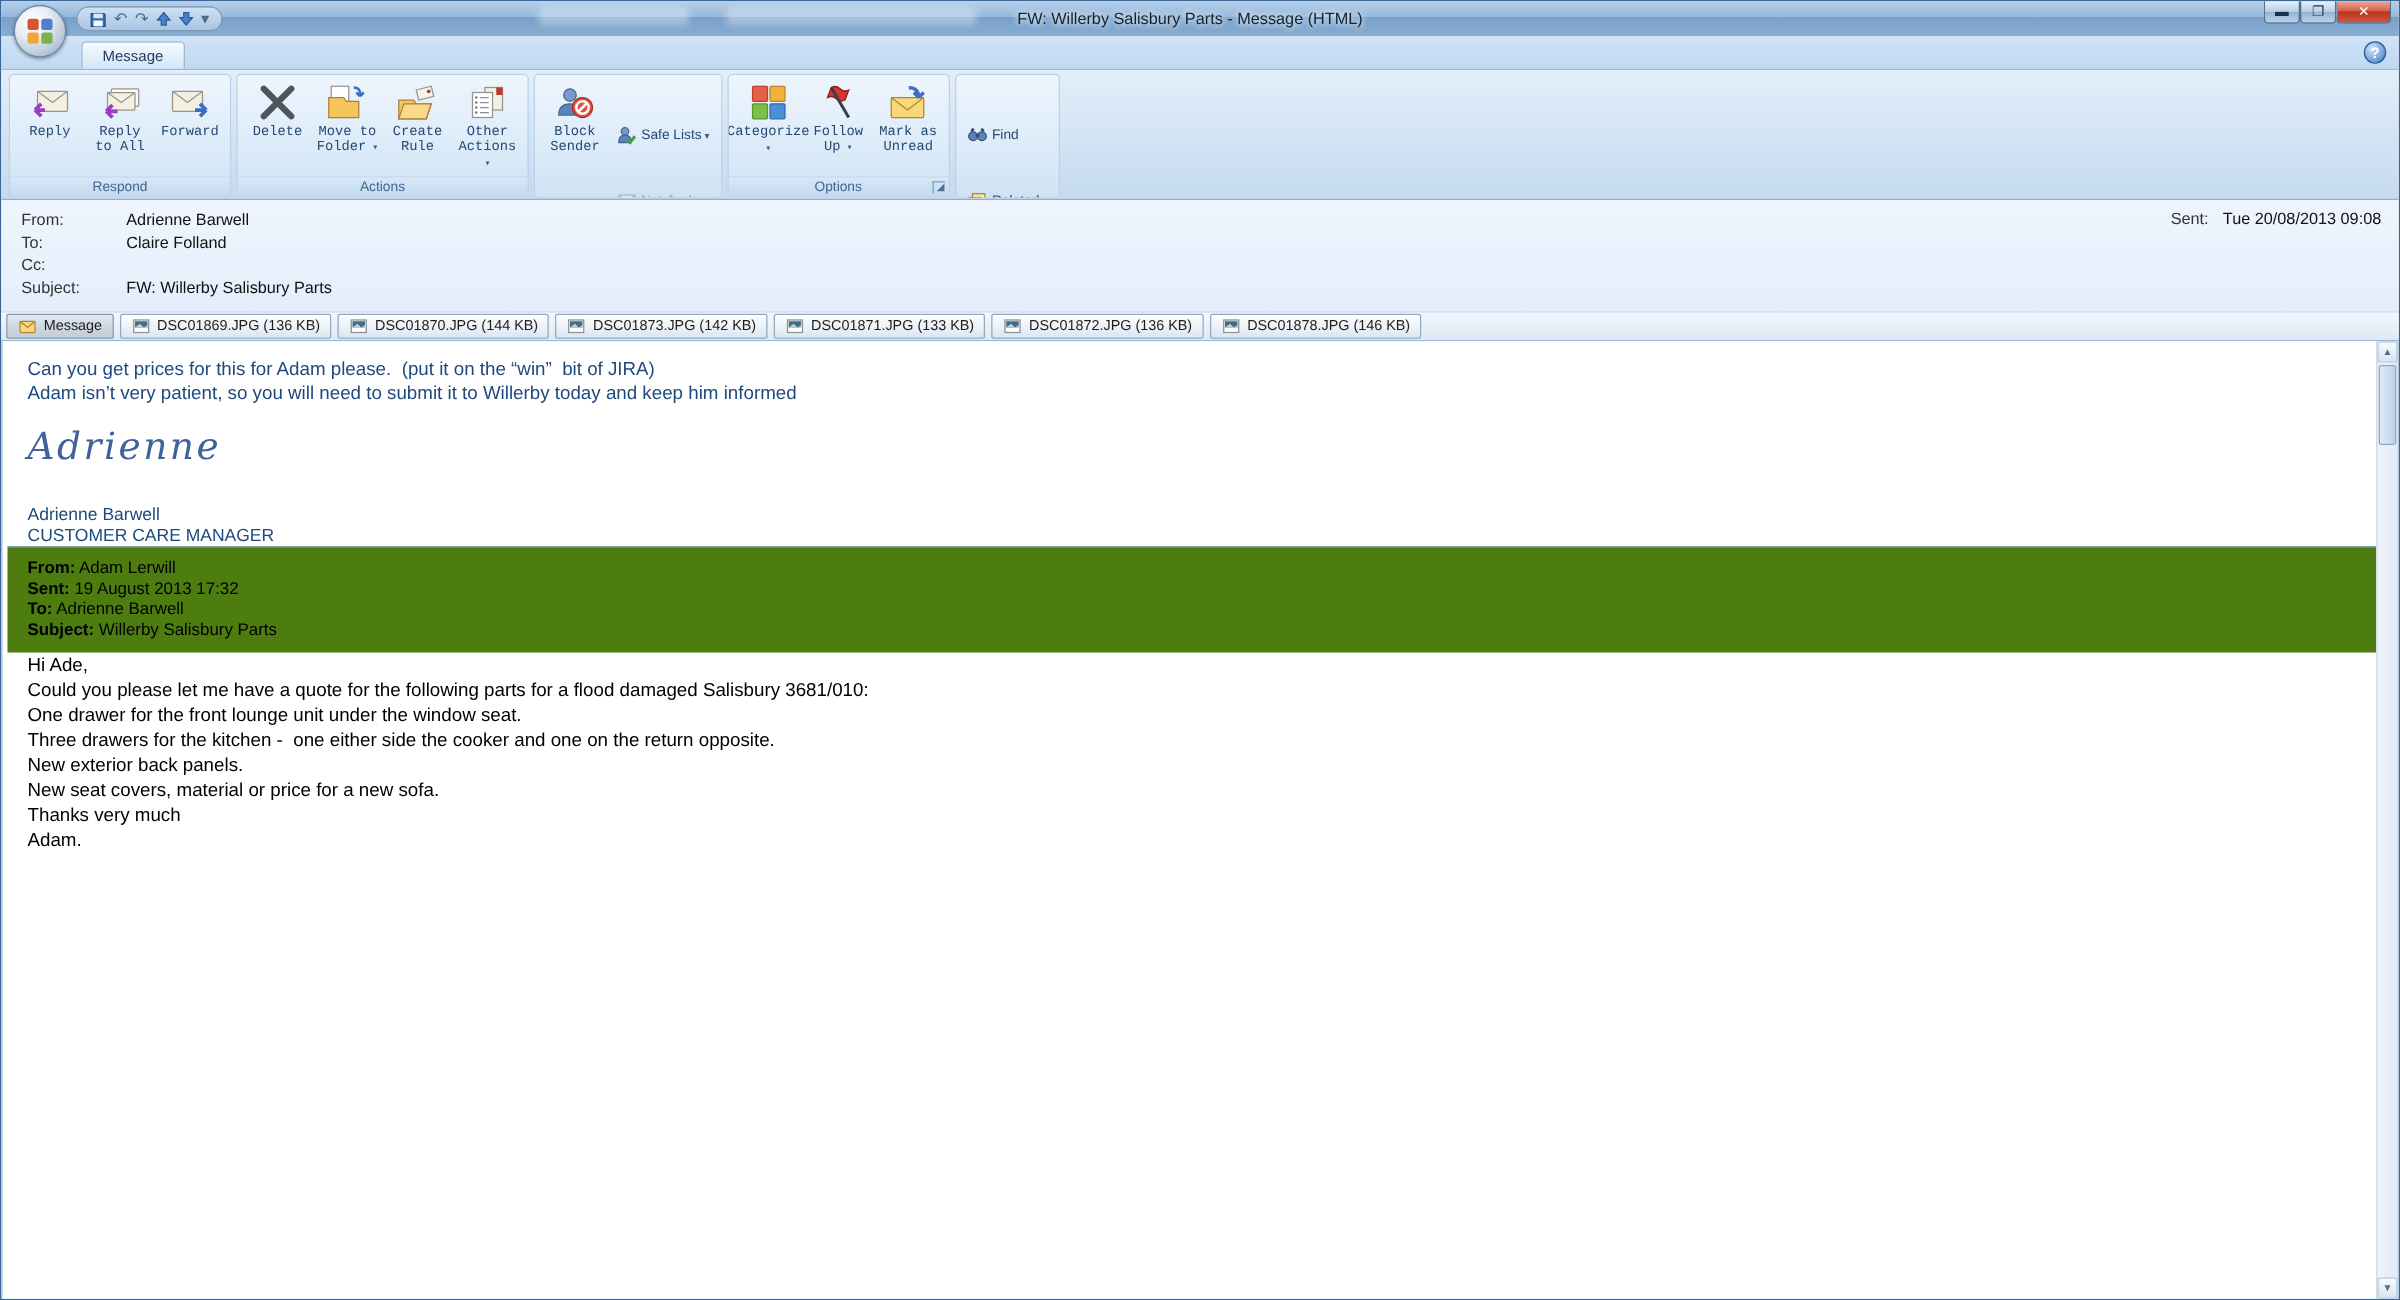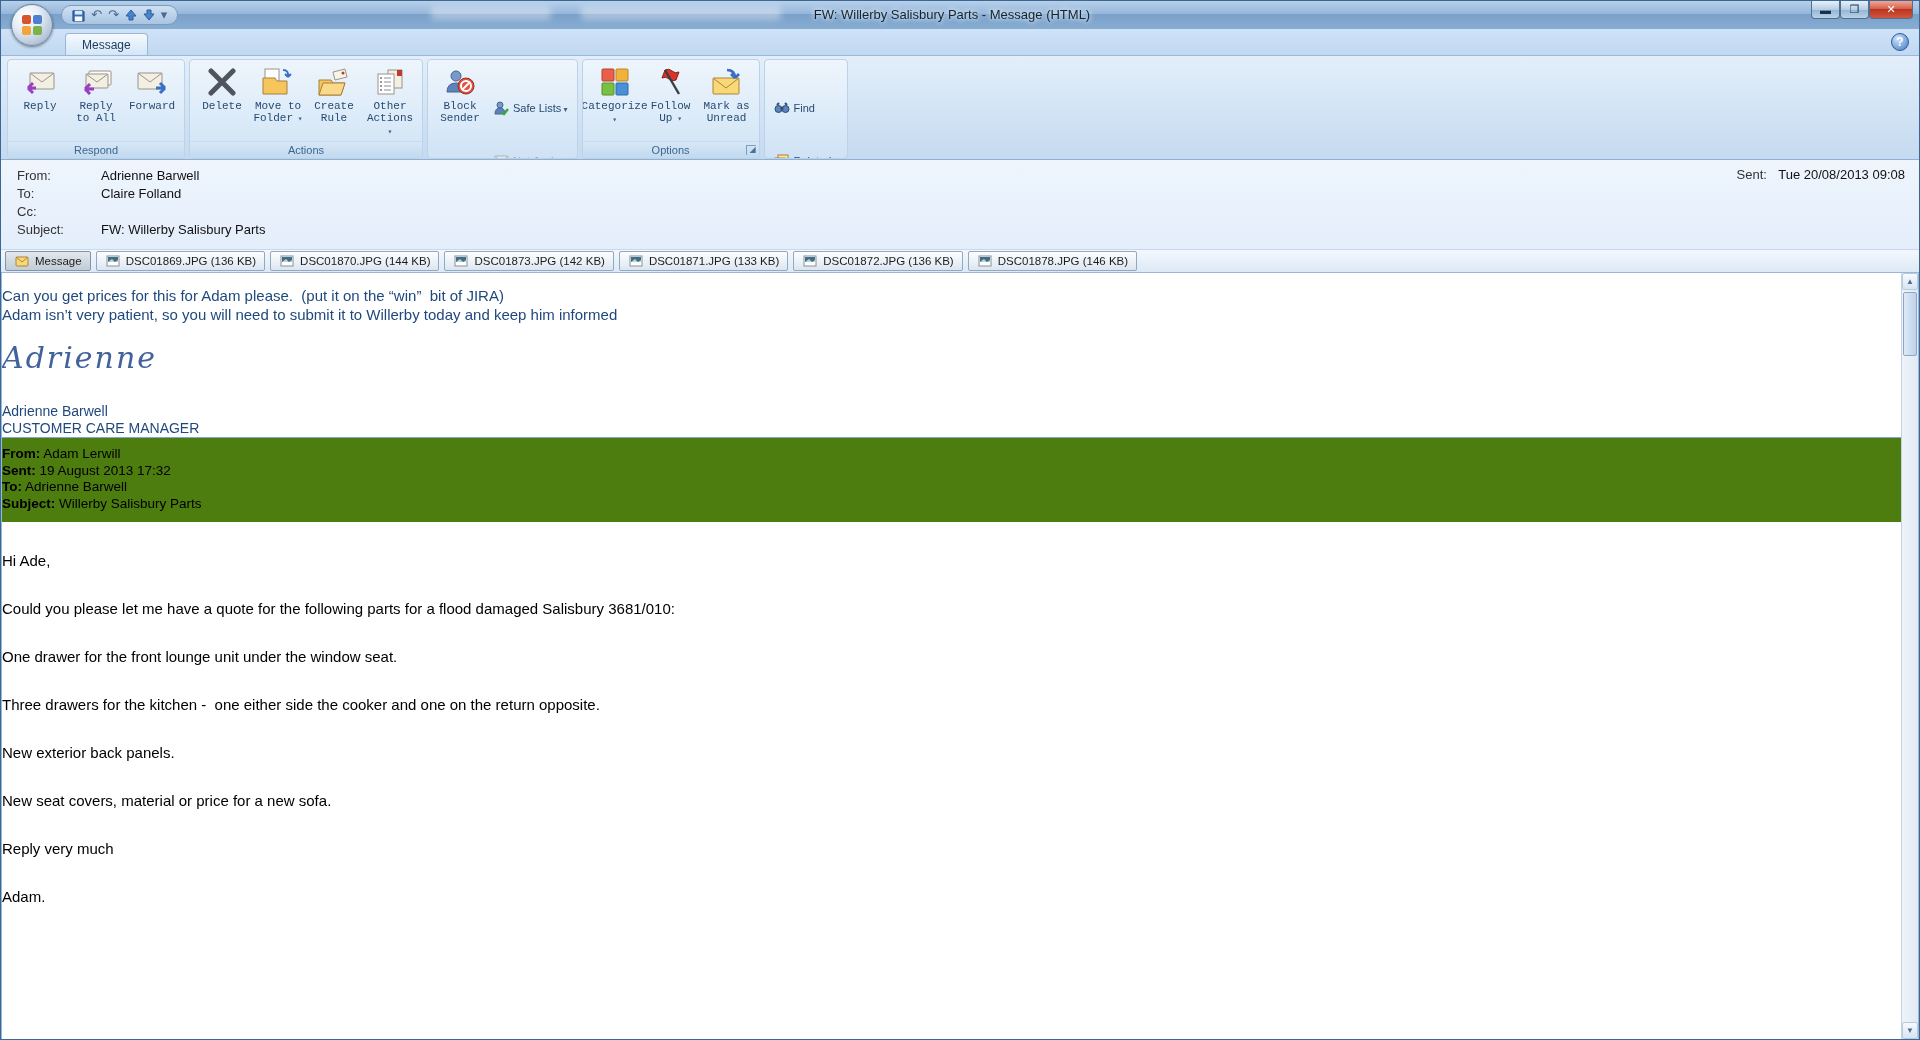--- a/index.html
+++ b/index.html
@@ -95,32 +95,32 @@
     border-bottom:1px solid #9ab7d5; padding:1px 4px; }
   .atab { display:flex; align-items:center; gap:5px; height:20px; padding:0 8px;
     font-size:11.5px; color:#1d1d1d; border:1px solid #93a9be; border-radius:2px;
     background:linear-gradient(#fdfeff,#e9f0f7 60%,#dbe6f1); }
   .atab.selected { background:linear-gradient(#e4e9ee,#cfd7df 55%,#c3cdd6);
     border-color:#7e95aa; }
 
   
   .body-wrap { flex:1; display:flex; background:#fff;
     border-left:1px solid #9bb8d6; border-right:1px solid #9bb8d6; position:relative; }
-  .email-body { flex:1; padding:13px 24px 0 0; overflow:hidden;
+  .email-body { flex:1; padding:13px 24px 0 20px; overflow:hidden;
     font-size:15px; color:#000; }
   .email-body p { white-space:pre-wrap; }
   .intro { color:#1F497D; line-height:19px; }
   .sig-script { margin-top:16px; font-family:"DejaVu Serif",serif; font-style:italic;
     font-size:30px; color:#41629b; letter-spacing:2px; }
   .sig-block { margin-top:28px; color:#1F497D; line-height:17px; font-size:14px; }
   .quoted { margin-left:-16px; margin-right:-24px;
     padding:8px 24px 10px 16px; background:#4d7c0f; border-top:1px solid #7da7d4; }
   .quoted p { font-size:13.5px; line-height:16.5px; color:#000; }
   .quoted b { font-weight:bold; }
-  .para { margin-top:30px; line-height:18px; }
+  .para { margin-top:2px; line-height:18px; }
 
   
   .scrollbar { flex:0 0 17px; background:linear-gradient(90deg,#eef3f9,#e1eaf4);
     border-left:1px solid #c2d3e4; display:flex; flex-direction:column; }
   .sb-arrow { height:17px; display:flex; align-items:center; justify-content:center;
     font-size:8px; color:#4d6f94; background:linear-gradient(#f6fafd,#d7e5f2);
     border:1px solid #b7cbdf; border-radius:2px; }
   .sb-track { flex:1; position:relative; }
   .sb-thumb { position:absolute; top:2px; left:1px; right:1px; height:64px;
     border:1px solid #8ca8c8; border-radius:2px;
@@ -508,21 +508,21 @@
         <p><b>Sent:</b><span> 19 August 2013 17:32</span></p>
         <p><b>To:</b><span> Adrienne Barwell</span></p>
         <p><b>Subject:</b><span> Willerby Salisbury Parts</span></p>
       </div>
       <p class="para">Hi Ade,</p>
       <p class="para">Could you please let me have a quote for the following parts for a flood damaged Salisbury 3681/010:</p>
       <p class="para">One drawer for the front lounge unit under the window seat.</p>
       <p class="para">Three drawers for the kitchen -  one either side the cooker and one on the return opposite.</p>
       <p class="para">New exterior back panels.</p>
       <p class="para">New seat covers, material or price for a new sofa.</p>
-      <p class="para">Reply very much</p>
+      <p class="para">Thanks very much</p>
       <p class="para">Adam.</p>
     </div>
     <div class="scrollbar">
       <div class="sb-arrow">▲</div>
       <div class="sb-track">
         <div class="sb-thumb"></div>
       </div>
       <div class="sb-arrow bottom">▼</div>
     </div>
   </div>

